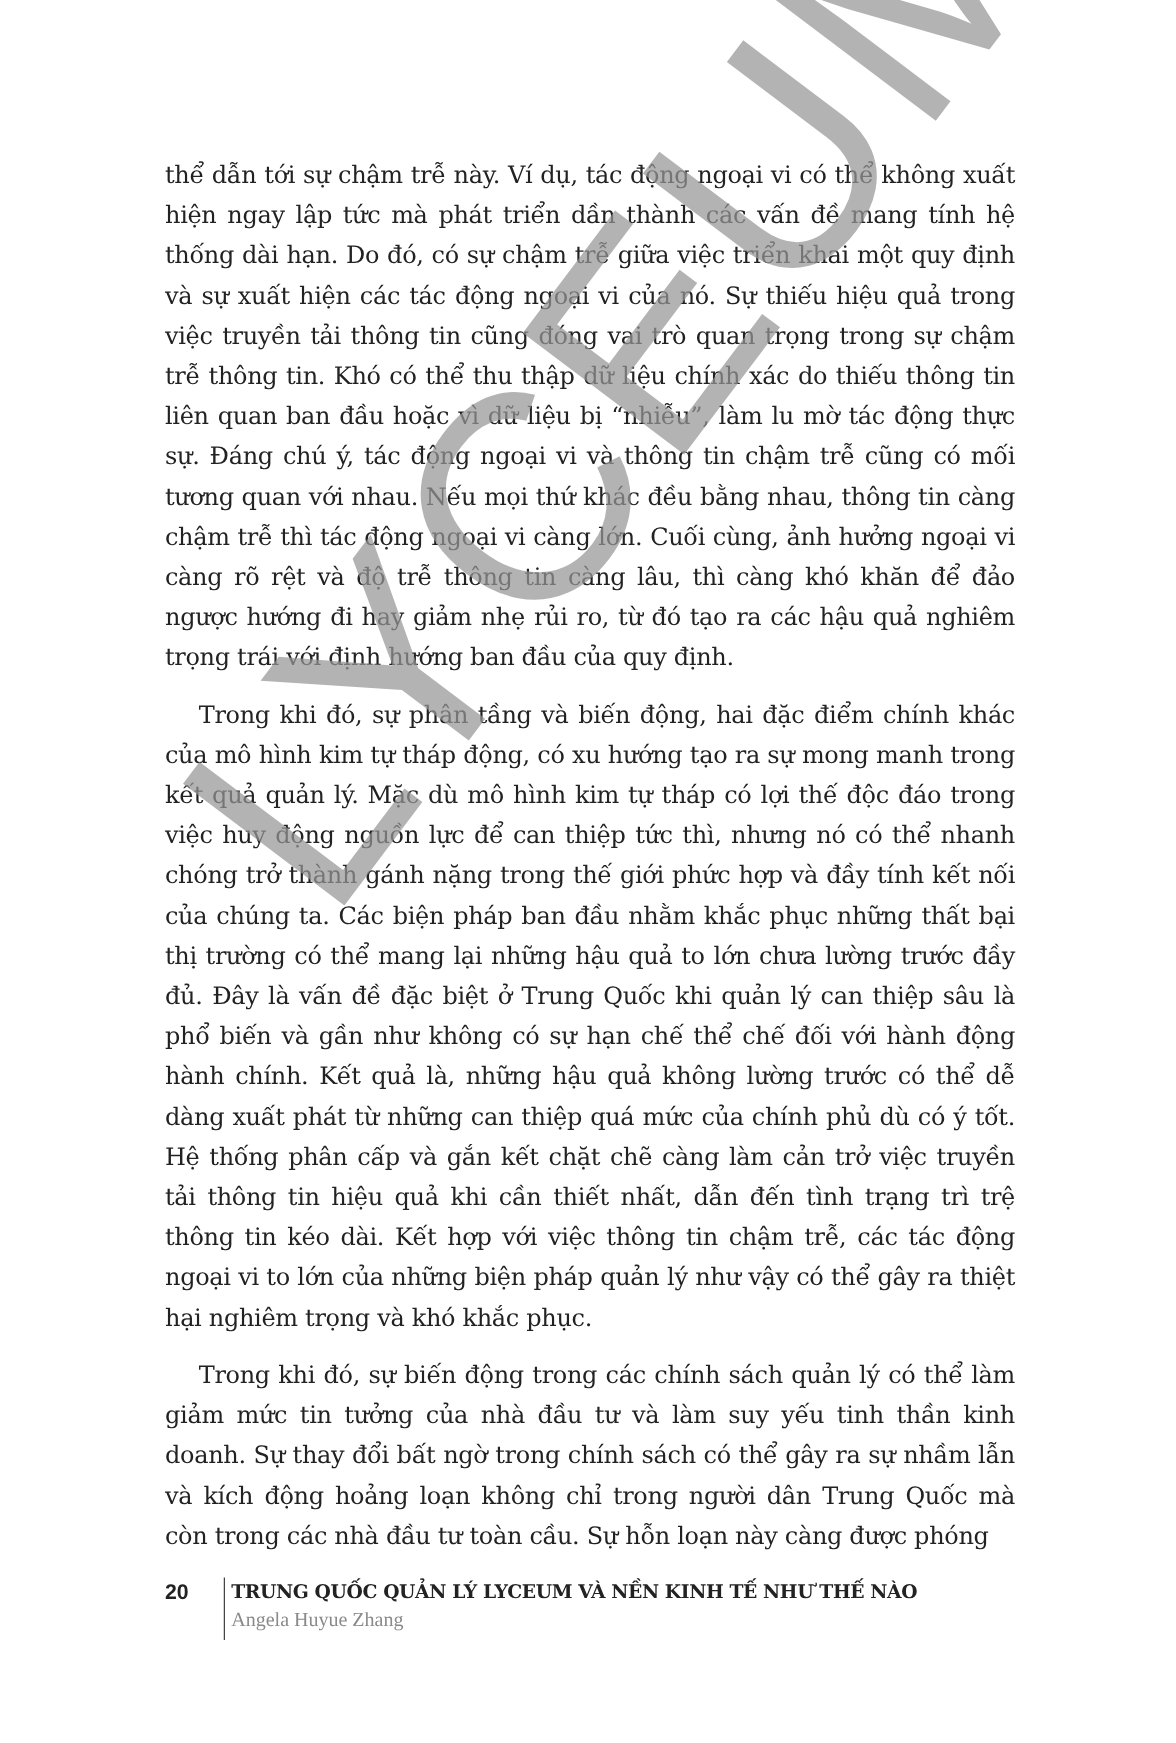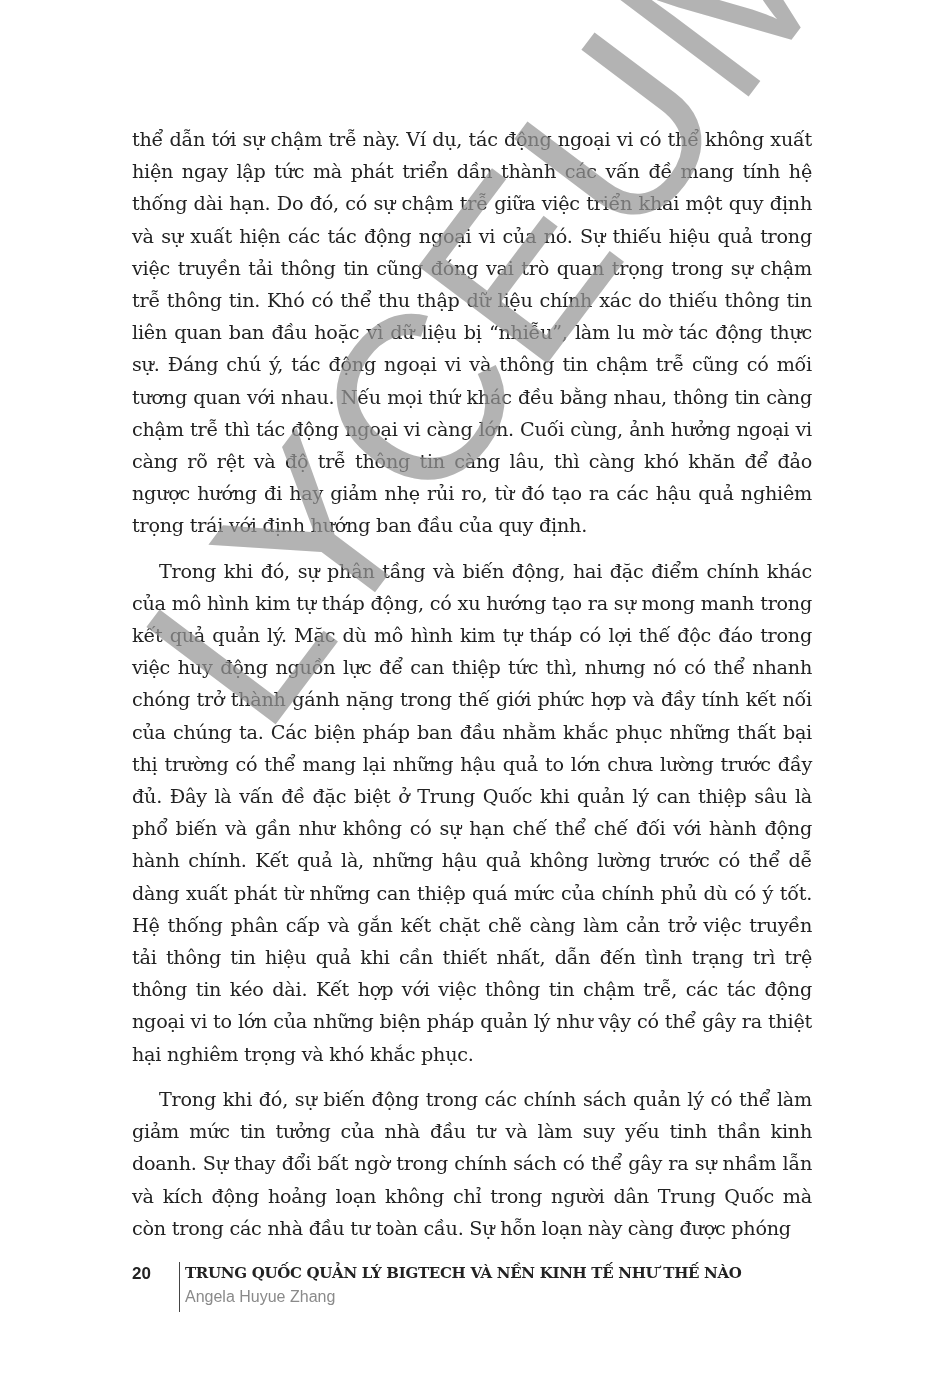--- a/index.html
+++ b/index.html
@@ -89,21 +89,21 @@
       font-weight: 700;
       font-size: 15px;
       color: #222222;
       white-space: nowrap;
       letter-spacing: -0.3px;
     }
     .author {
       position: absolute;
       left: 53px;
       top: 26px;
-      font-family: Liberation Sans, sans-serif;
+      font-family: Liberation Serif, serif;
       font-weight: 300;
       font-size: 16px;
       color: #8a8a8a;
       white-space: nowrap;
     }
   </style>
 </head>
 <body>
 
 <div class="page">
@@ -112,17 +112,17 @@
     <p>thể dẫn tới sự chậm trễ này. Ví dụ, tác động ngoại vi có thể không xuất hiện ngay lập tức mà phát triển dần thành các vấn đề mang tính hệ thống dài hạn. Do đó, có sự chậm trễ giữa việc triển khai một quy định và sự xuất hiện các tác động ngoại vi của nó. Sự thiếu hiệu quả trong việc truyền tải thông tin cũng đóng vai trò quan trọng trong sự chậm trễ thông tin. Khó có thể thu thập dữ liệu chính xác do thiếu thông tin liên quan ban đầu hoặc vì dữ liệu bị “nhiễu”, làm lu mờ tác động thực sự. Đáng chú ý, tác động ngoại vi và thông tin chậm trễ cũng có mối tương quan với nhau. Nếu mọi thứ khác đều bằng nhau, thông tin càng chậm trễ thì tác động ngoại vi càng lớn. Cuối cùng, ảnh hưởng ngoại vi càng rõ rệt và độ trễ thông tin càng lâu, thì càng khó khăn để đảo ngược hướng đi hay giảm nhẹ rủi ro, từ đó tạo ra các hậu quả nghiêm trọng trái với định hướng ban đầu của quy định.</p>
     <p class="indent">Trong khi đó, sự phân tầng và biến động, hai đặc điểm chính khác của mô hình kim tự tháp động, có xu hướng tạo ra sự mong manh trong kết quả quản lý. Mặc dù mô hình kim tự tháp có lợi thế độc đáo trong việc huy động nguồn lực để can thiệp tức thì, nhưng nó có thể nhanh chóng trở thành gánh nặng trong thế giới phức hợp và đầy tính kết nối của chúng ta. Các biện pháp ban đầu nhằm khắc phục những thất bại thị trường có thể mang lại những hậu quả to lớn chưa lường trước đầy đủ. Đây là vấn đề đặc biệt ở Trung Quốc khi quản lý can thiệp sâu là phổ biến và gần như không có sự hạn chế thể chế đối với hành động hành chính. Kết quả là, những hậu quả không lường trước có thể dễ dàng xuất phát từ những can thiệp quá mức của chính phủ dù có ý tốt. Hệ thống phân cấp và gắn kết chặt chẽ càng làm cản trở việc truyền tải thông tin hiệu quả khi cần thiết nhất, dẫn đến tình trạng trì trệ thông tin kéo dài. Kết hợp với việc thông tin chậm trễ, các tác động ngoại vi to lớn của những biện pháp quản lý như vậy có thể gây ra thiệt hại nghiêm trọng và khó khắc phục.</p>
     <p class="indent">Trong khi đó, sự biến động trong các chính sách quản lý có thể làm giảm mức tin tưởng của nhà đầu tư và làm suy yếu tinh thần kinh doanh. Sự thay đổi bất ngờ trong chính sách có thể gây ra sự nhầm lẫn và kích động hoảng loạn không chỉ trong người dân Trung Quốc mà còn trong các nhà đầu tư toàn cầu. Sự hỗn loạn này càng được phóng</p>
   </div>
 
   <div class="watermark">LYCEUM</div>
 
   <div class="footer">
     <span class="page-number">20</span>
     <span class="footer-rule"></span>
-    <span class="book-title">TRUNG QUỐC QUẢN LÝ BIGTECH VÀ NỀN KINH TẾ NHƯ THẾ NÀO</span>
+    <span class="book-title">TRUNG QUỐC QUẢN LÝ LYCEUM VÀ NỀN KINH TẾ NHƯ THẾ NÀO</span>
     <span class="author">Angela Huyue Zhang</span>
   </div>
 
 </div>
 
 </body></html>

